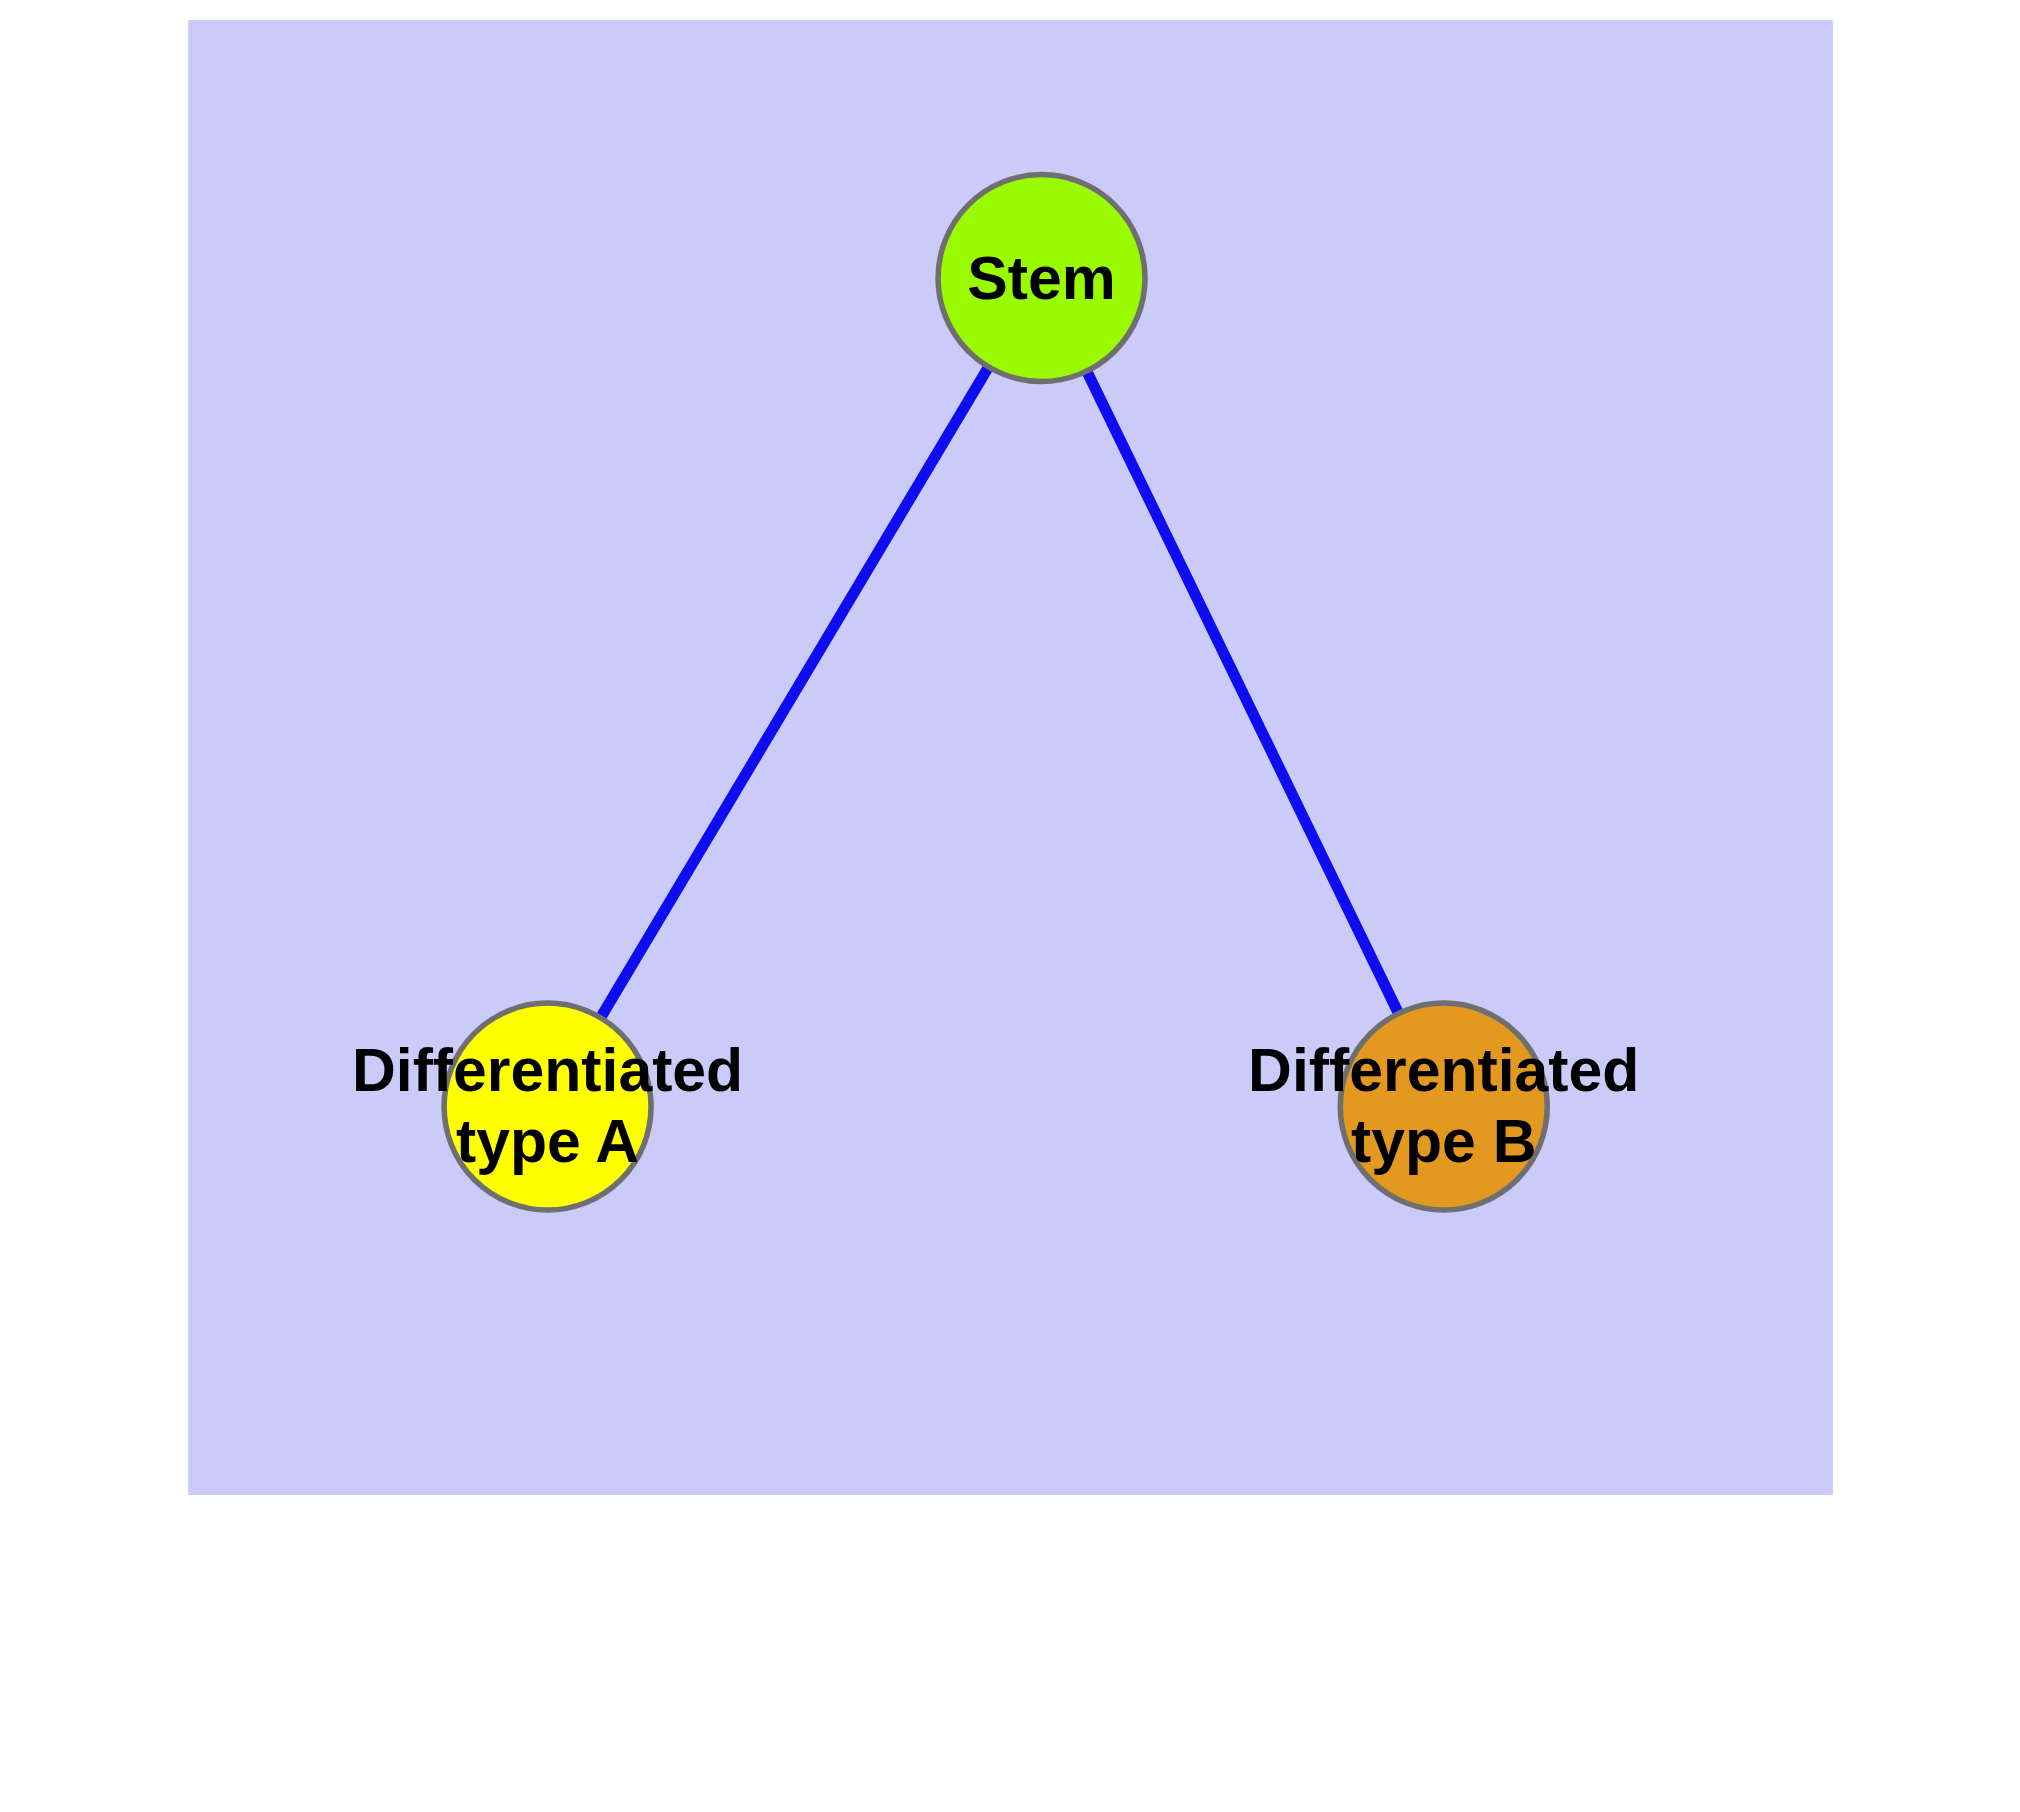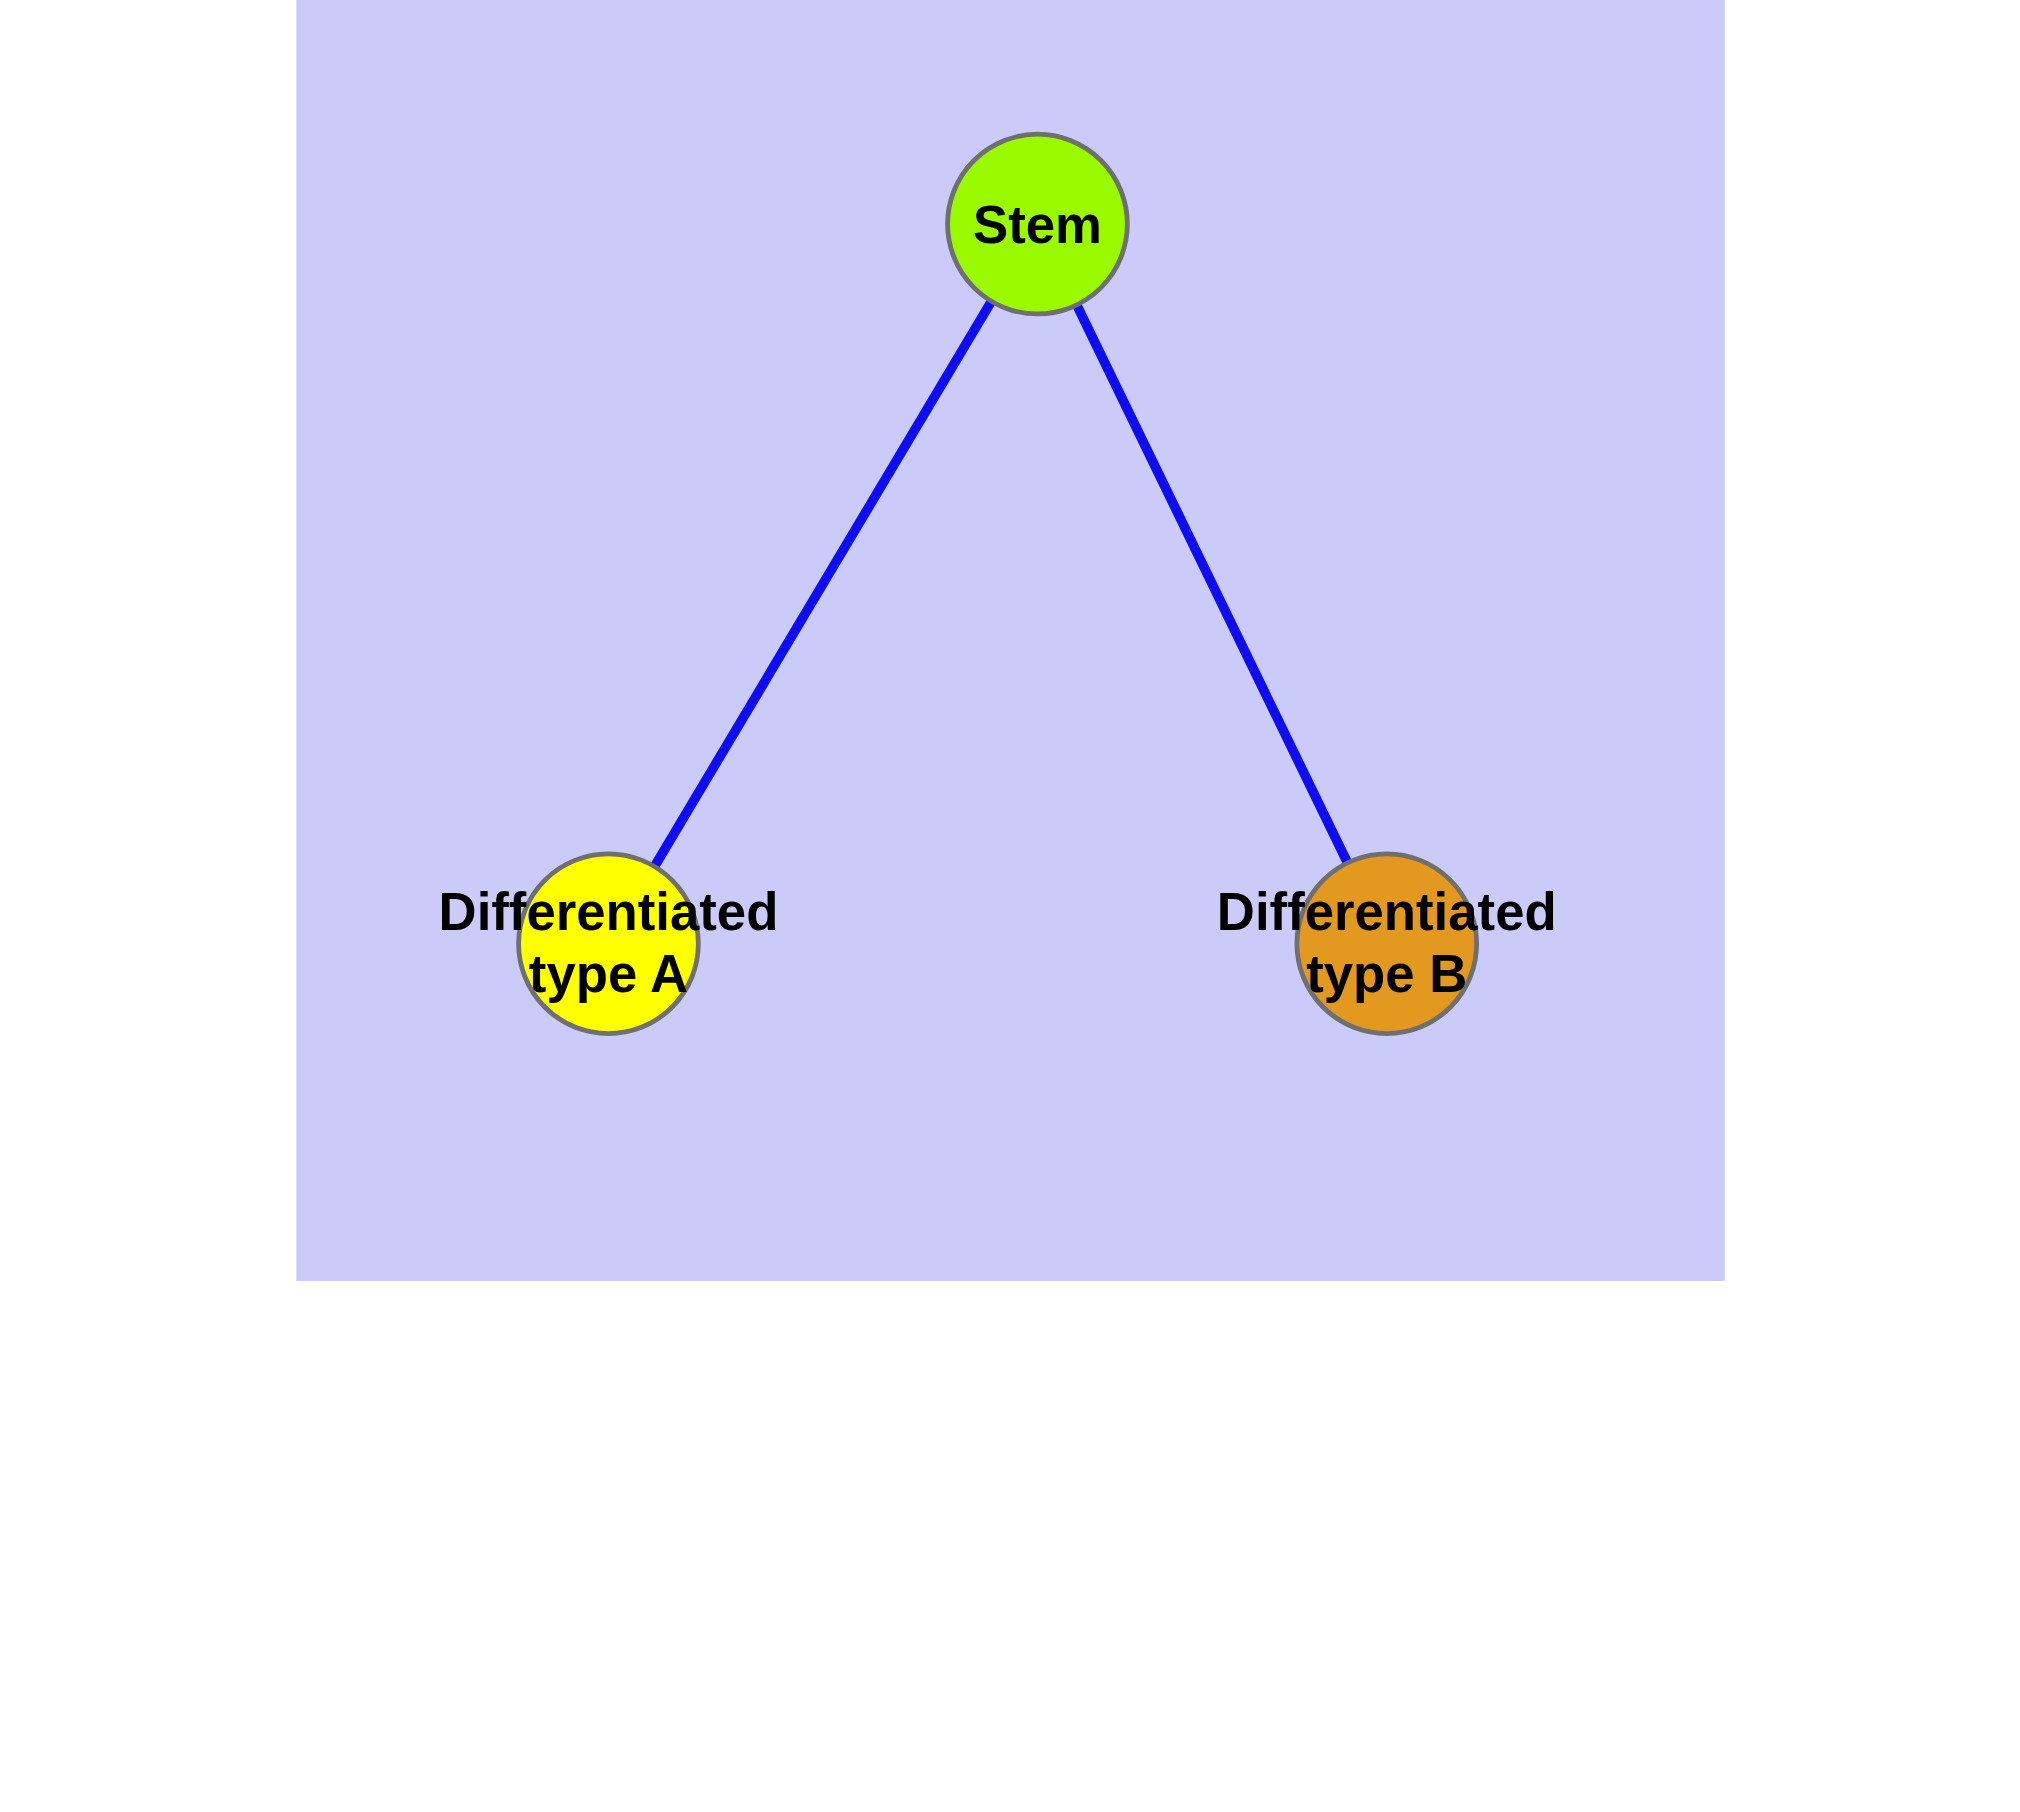--- a/index.html
+++ b/index.html
@@ -1,22 +1,23 @@
 <!DOCTYPE html>
 <html style="font-size:13.6px"><head>
 <meta charset="utf-8">
 <style>
   html, body {
     margin: 0;
     padding: 0;
   }
   .canvas {
     width: 2021px;
-    height: 1281px;
+    height: 1475px;
     overflow: hidden;
+    margin-top: 20px;
   }
   .canvas svg {
     display: block;
     width: 100%;
     height: 100%;
   }
   .node-label {
     font-family: "Liberation Sans", sans-serif;
     font-weight: bold;
     font-size: 88px;

